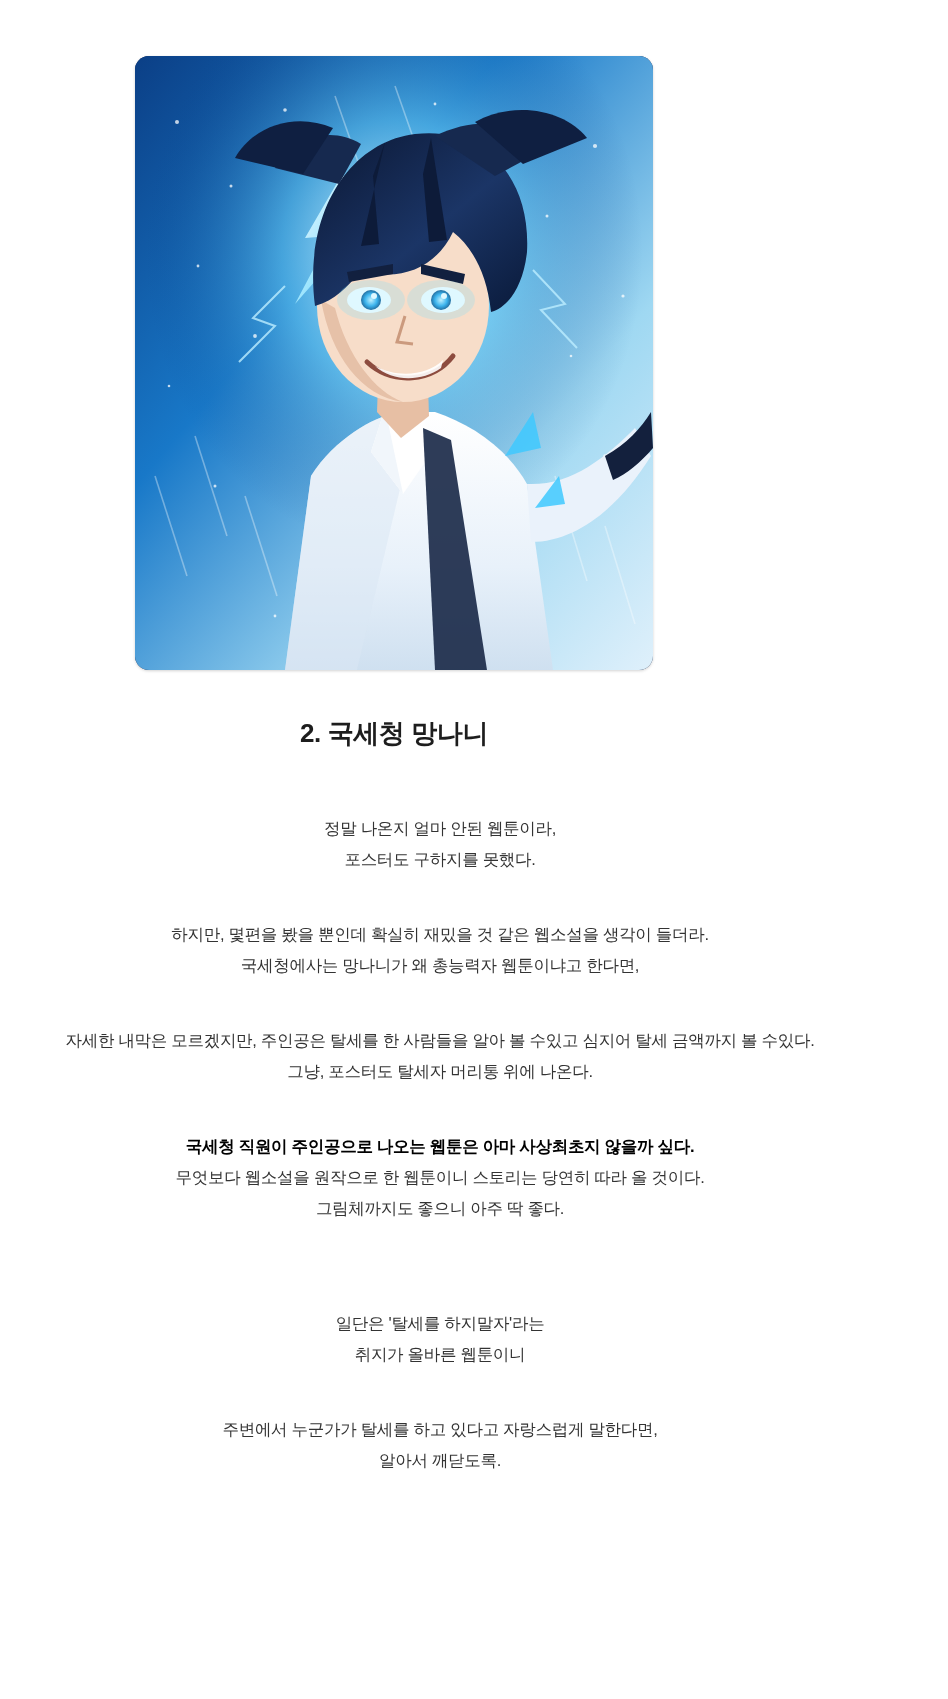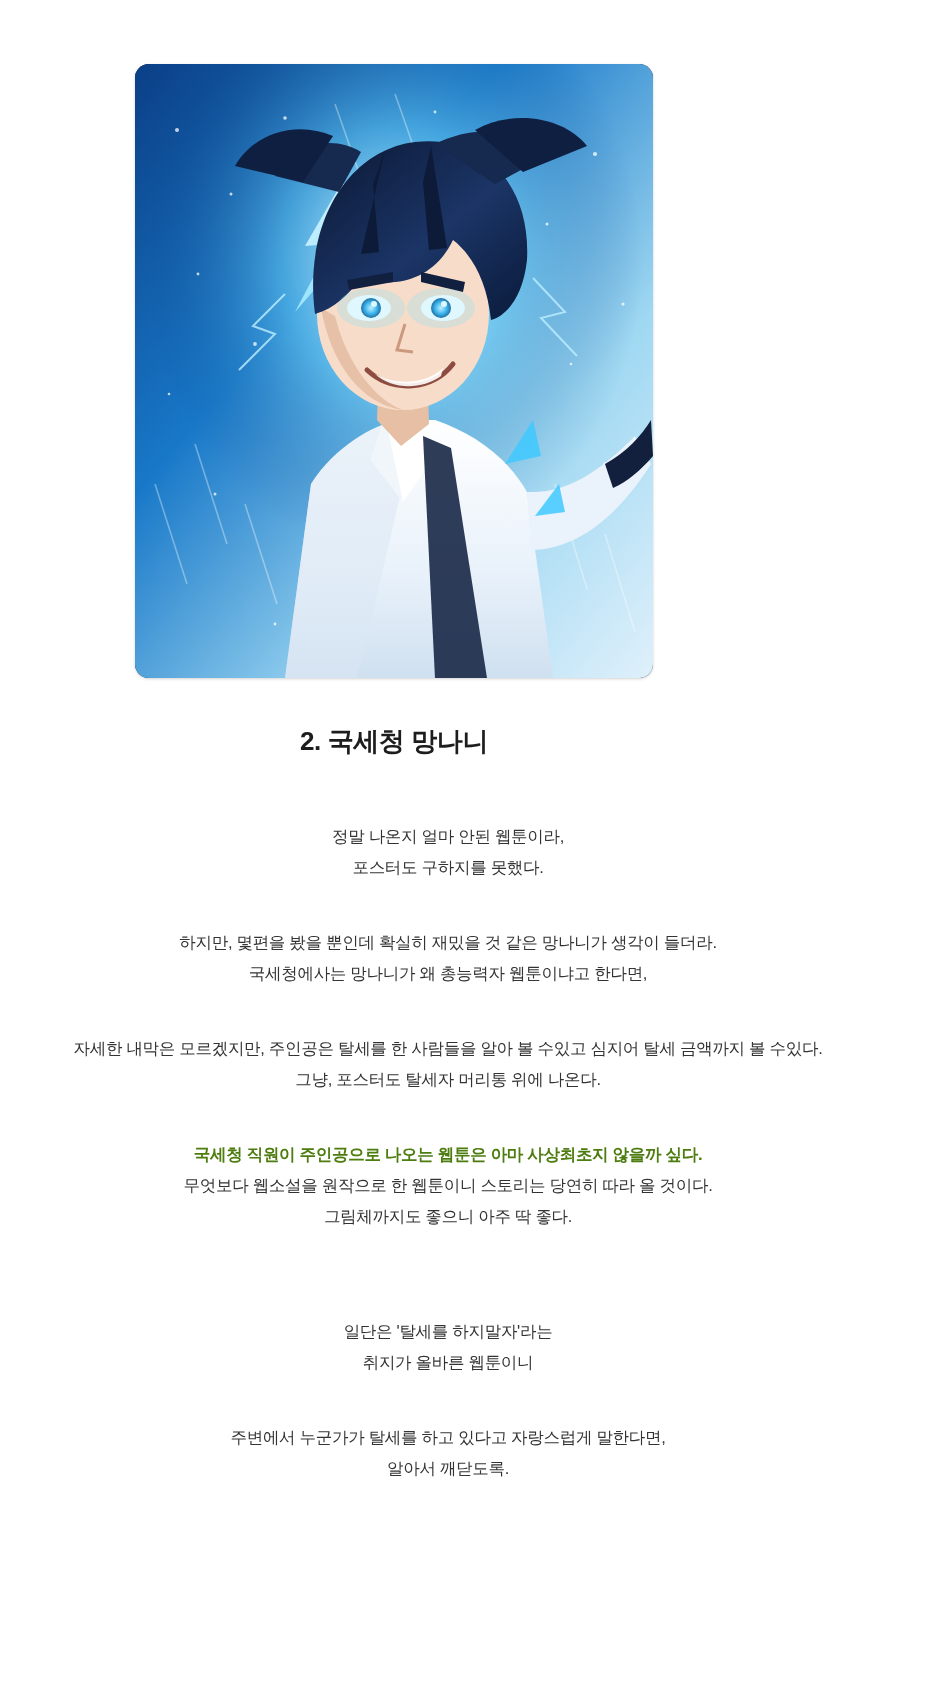--- a/index.html
+++ b/index.html
@@ -13,21 +13,21 @@
     min-height: 1699px;
     font-family: "Liberation Sans", "DejaVu Sans", sans-serif;
     color: #2b2b2b;
     -webkit-font-smoothing: antialiased;
   }
   .page {
     width: 788px;
     min-height: 1699px;
     position: relative;
     box-sizing: border-box;
-    padding: 8px;
+    padding: 0;
     background: #fff;
   }
 
   
   .poster-wrap {
     padding-top: 56px;
     display: flex;
     justify-content: center;
   }
   .poster {
@@ -65,21 +65,21 @@
   .para:last-child { margin-bottom: 7px; }
   .line {
     display: block;
     font-size: 16.5px;
     line-height: 31px;
     color: #333333;
     letter-spacing: -0.3px;
   }
   .line.bold {
     font-weight: bold;
-    color: #4d7c0f;
+    color: #000000;
   }
   .spacer-lg { height: 54px; }
   .spacer-sm { height: 14px; }
 </style>
 </head>
 <body>
 
 <div class="page">
 
   <div class="poster-wrap">
@@ -221,21 +221,21 @@
   <div class="body-copy">
 
     <div class="para">
       <span class="line">정말 나온지 얼마 안된 웹툰이라,</span>
       <span class="line">포스터도 구하지를 못했다.</span>
     </div>
 
     <div class="spacer-sm"></div>
 
     <div class="para">
-      <span class="line">하지만, 몇편을 봤을 뿐인데 확실히 재밌을 것 같은 망나니가 생각이 들더라.</span>
+      <span class="line">하지만, 몇편을 봤을 뿐인데 확실히 재밌을 것 같은 웹소설을 생각이 들더라.</span>
       <span class="line">국세청에사는 망나니가 왜 총능력자 웹툰이냐고 한다면,</span>
     </div>
 
     <div class="spacer-sm"></div>
 
     <div class="para">
       <span class="line">자세한 내막은 모르겠지만, 주인공은 탈세를 한 사람들을 알아 볼 수있고 심지어 탈세 금액까지 볼 수있다.</span>
       <span class="line">그냥, 포스터도 탈세자 머리통 위에 나온다.</span>
     </div>
 

